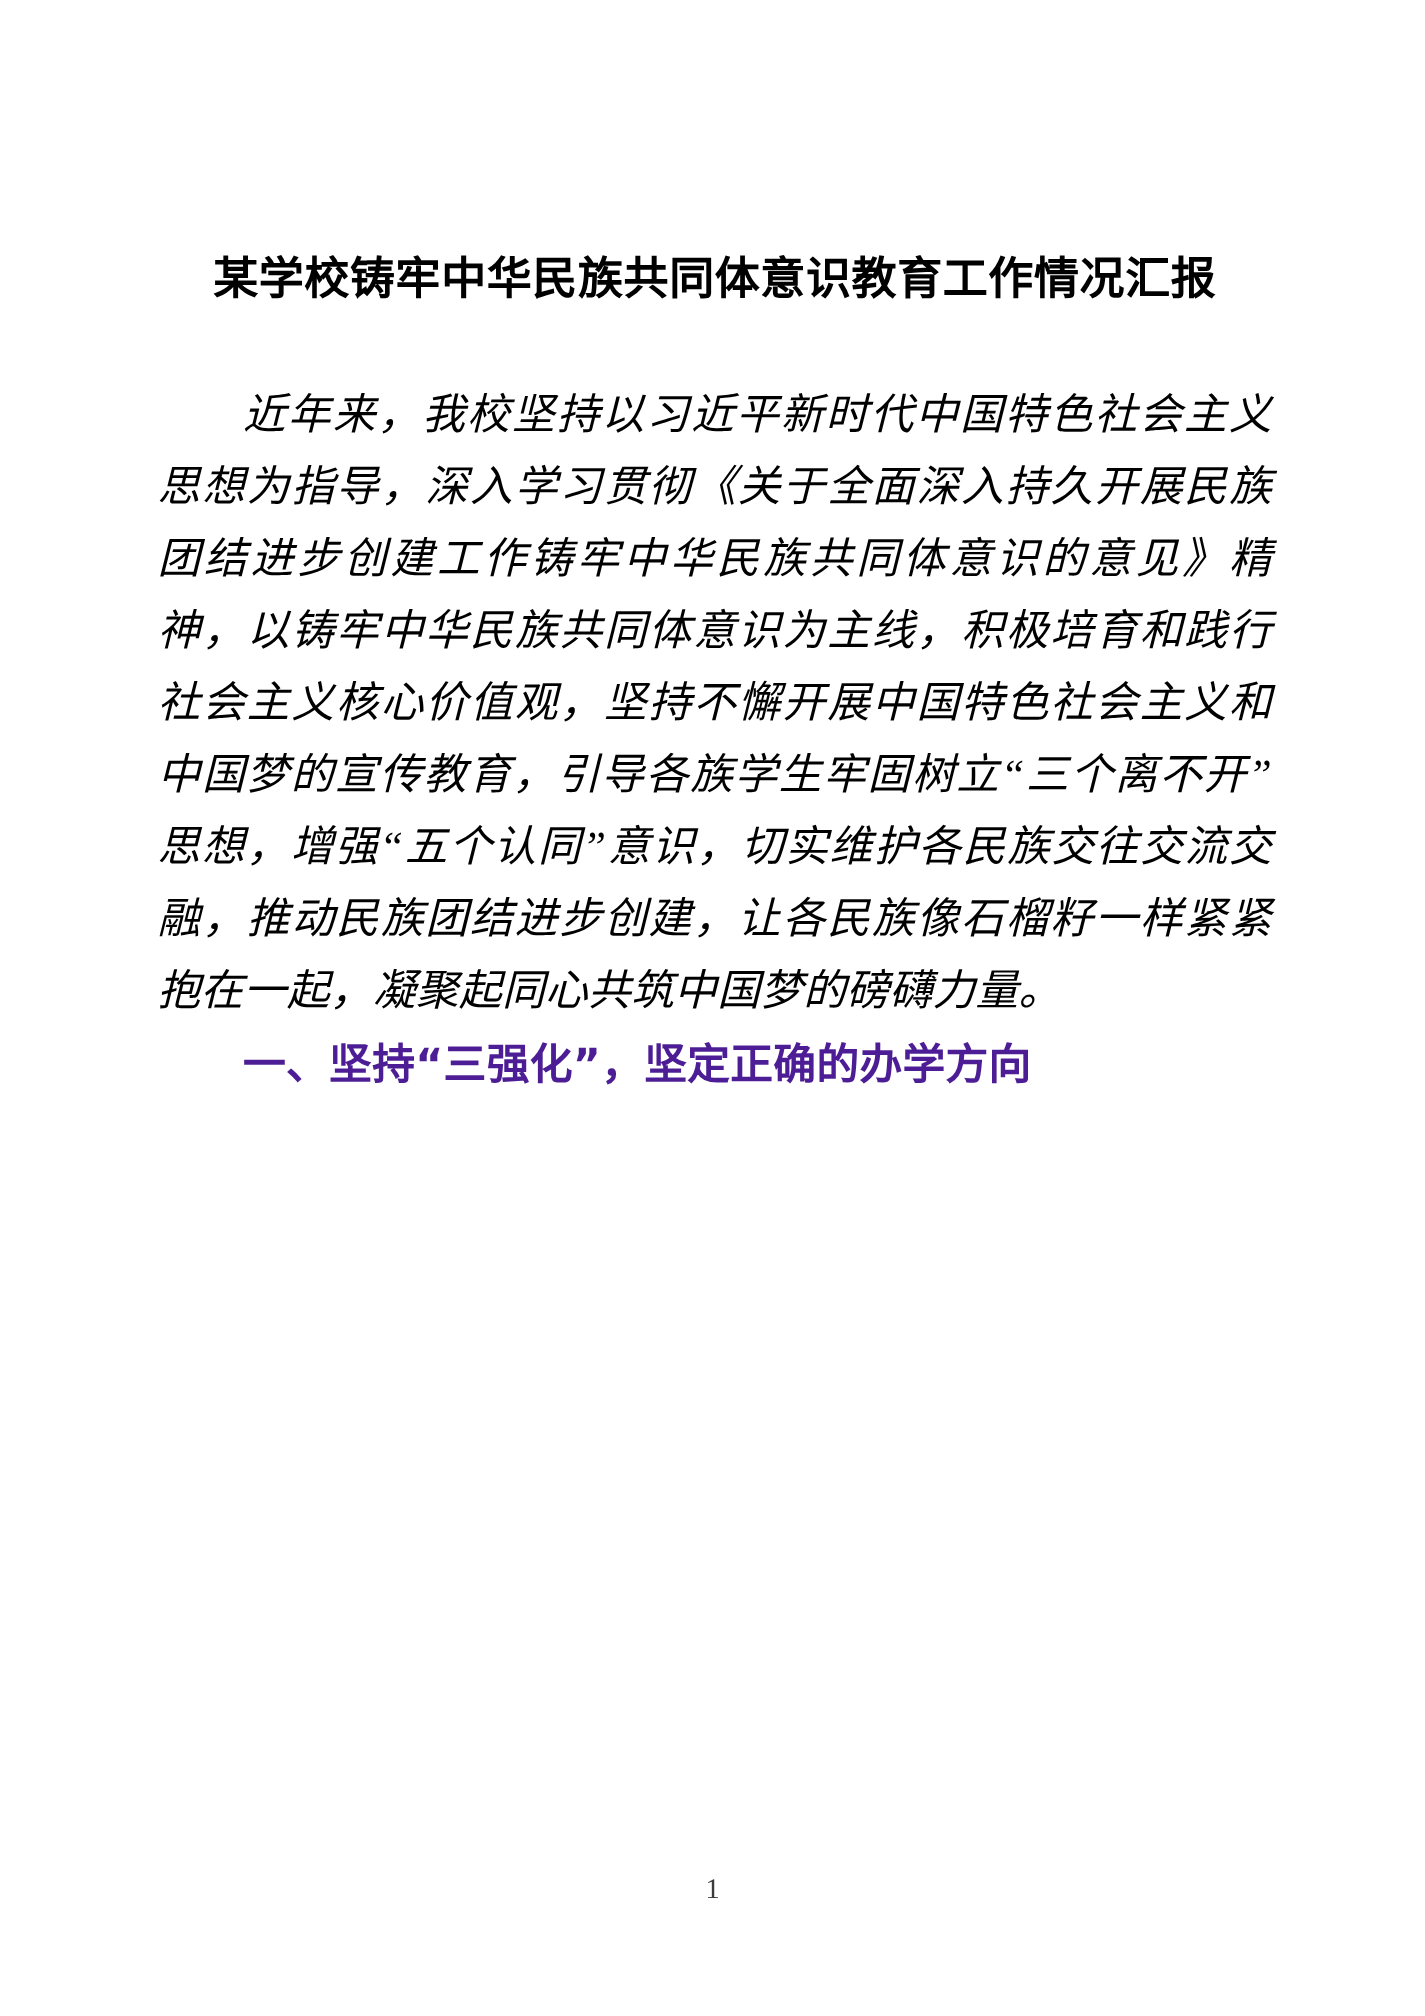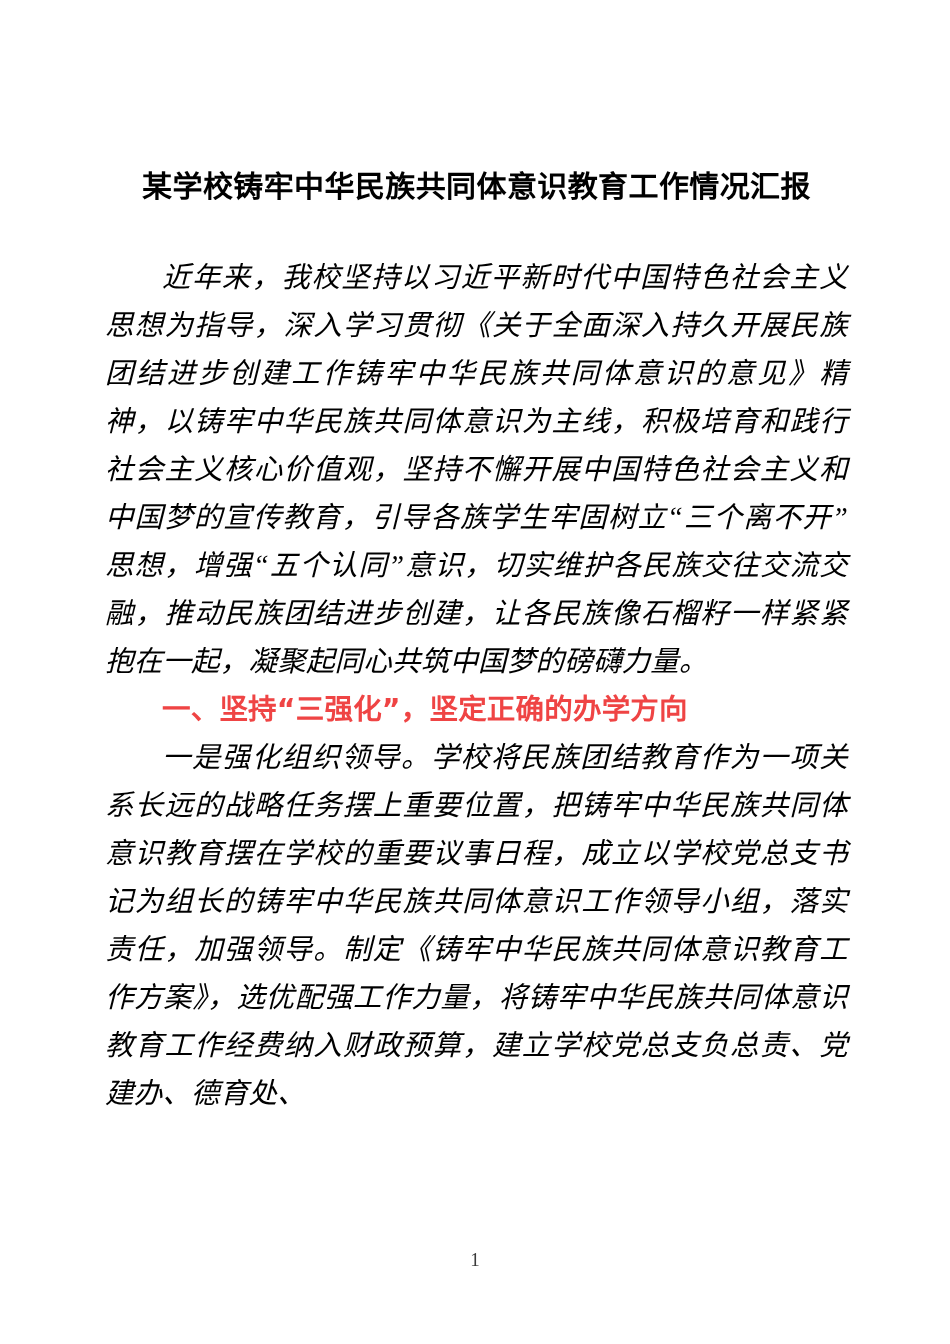--- a/index.html
+++ b/index.html
@@ -69,21 +69,21 @@
   
   .section-heading {
     margin: 0;
     padding: 0;
     font-family: "DejaVu Sans", "Liberation Sans", sans-serif;
     font-weight: bold;
     font-size: 28.5px;
     line-height: 48px;
     text-indent: 2em;
     letter-spacing: 0.2px;
-    color: #ef4444;
+    color: #4c1d95;
   }
 
   
   .page-number {
     position: absolute;
     left: 0;
     right: 0;
     top: 1243px;
     text-align: center;
     font-family: "Liberation Serif", "DejaVu Serif", serif;
@@ -98,19 +98,18 @@
 <div class="page">
 
   <div class="content">
 
     <h1 class="doc-title">某学校铸牢中华民族共同体意识教育工作情况汇报</h1>
 
     <p class="para indent-2 para-spacer-top">近年来，我校坚持以习近平新时代中国特色社会主义思想为指导，深入学习贯彻《关于全面深入持久开展民族团结进步创建工作铸牢中华民族共同体意识的意见》精神，以铸牢中华民族共同体意识为主线，积极培育和践行社会主义核心价值观，坚持不懈开展中国特色社会主义和中国梦的宣传教育，引导各族学生牢固树立“三个离不开”思想，增强“五个认同”意识，切实维护各民族交往交流交融，推动民族团结进步创建，让各民族像石榴籽一样紧紧抱在一起，凝聚起同心共筑中国梦的磅礴力量。</p>
 
     <h2 class="section-heading">一、坚持“三强化”，坚定正确的办学方向</h2>
 
-    <p class="para indent-2">一是强化组织领导。学校将民族团结教育作为一项关系长远的战略任务摆上重要位置，把铸牢中华民族共同体意识教育摆在学校的重要议事日程，成立以学校党总支书记为组长的铸牢中华民族共同体意识工作领导小组，落实责任，加强领导。制定《铸牢中华民族共同体意识教育工作方案》，选优配强工作力量，将铸牢中华民族共同体意识教育工作经费纳入财政预算，建立学校党总支负总责、党建办、德育处、</p>
 
   </div>
 
   <div class="page-number">1</div>
 
 </div>
 
 </body></html>

